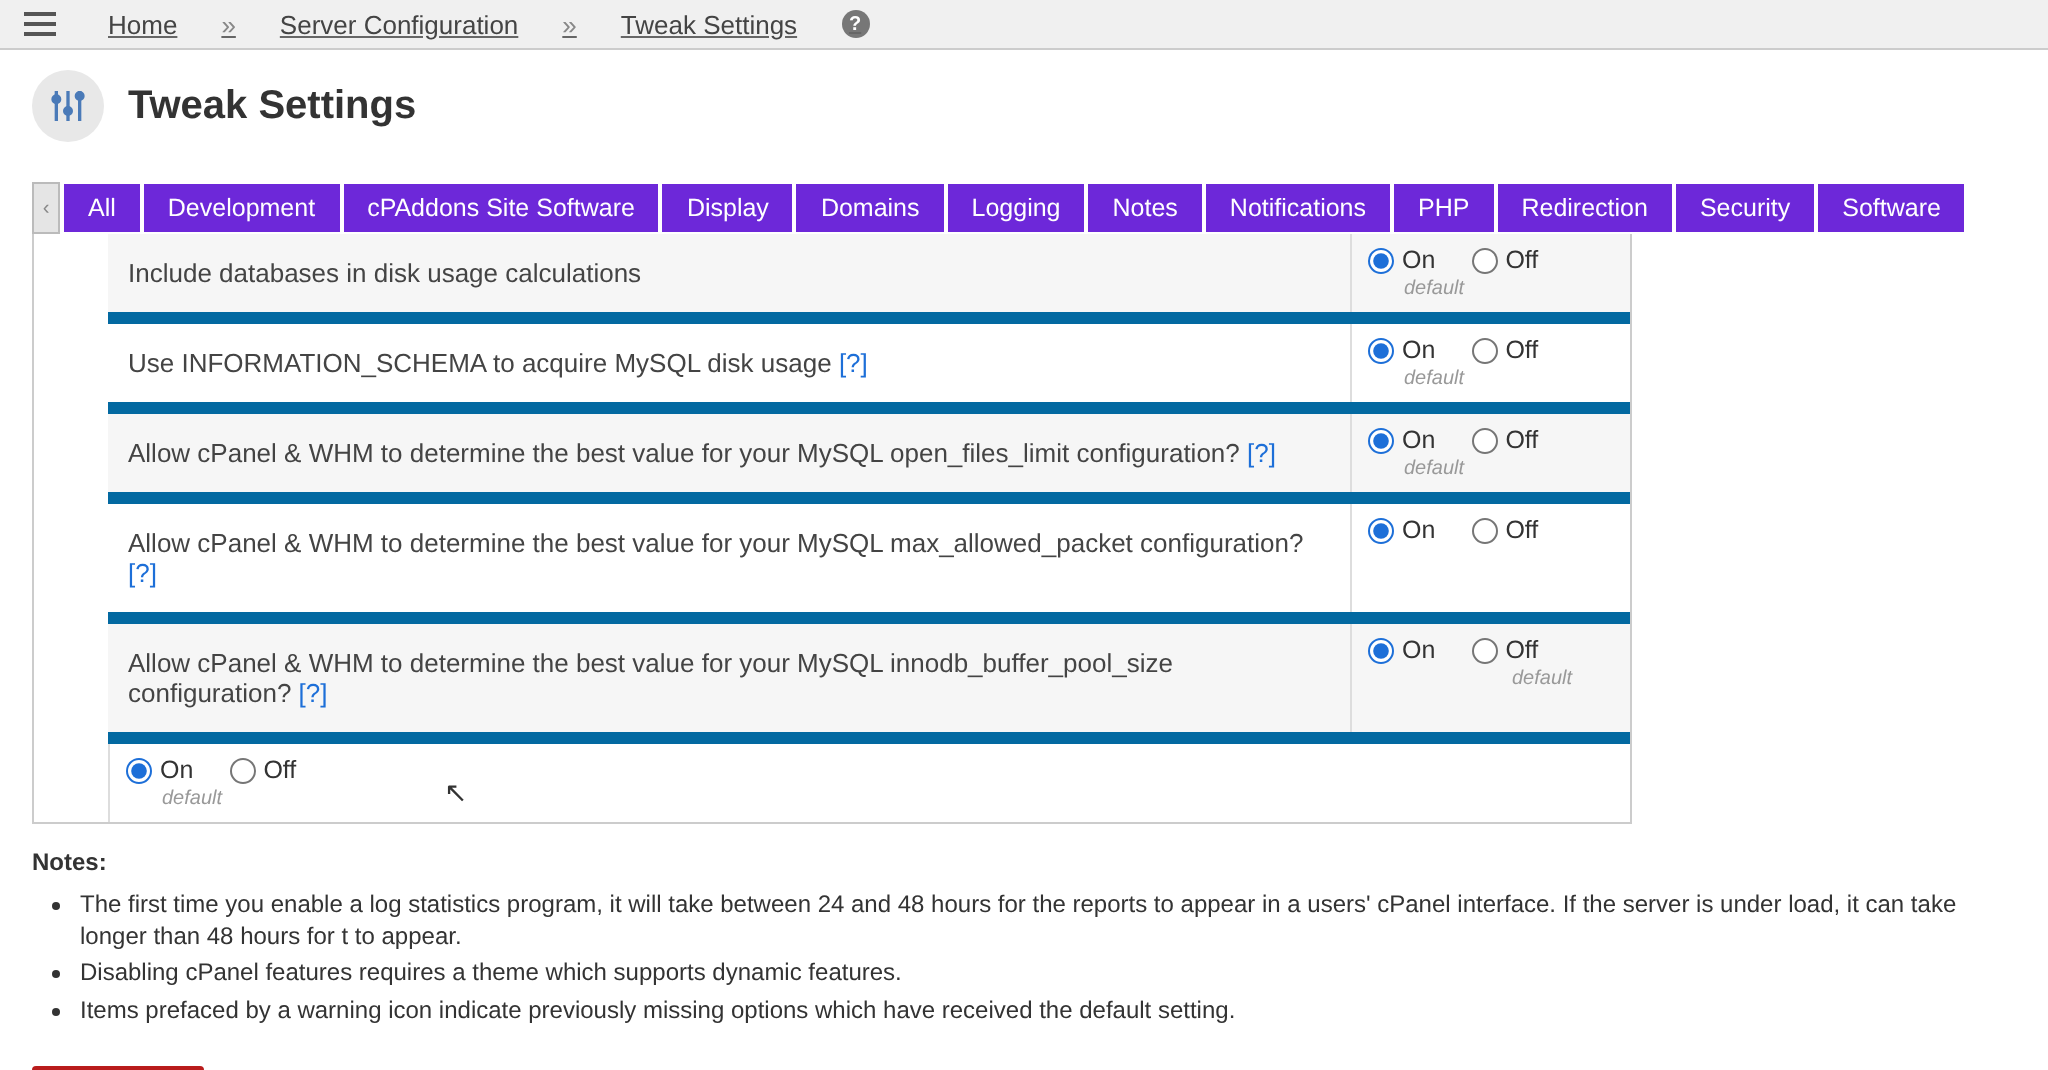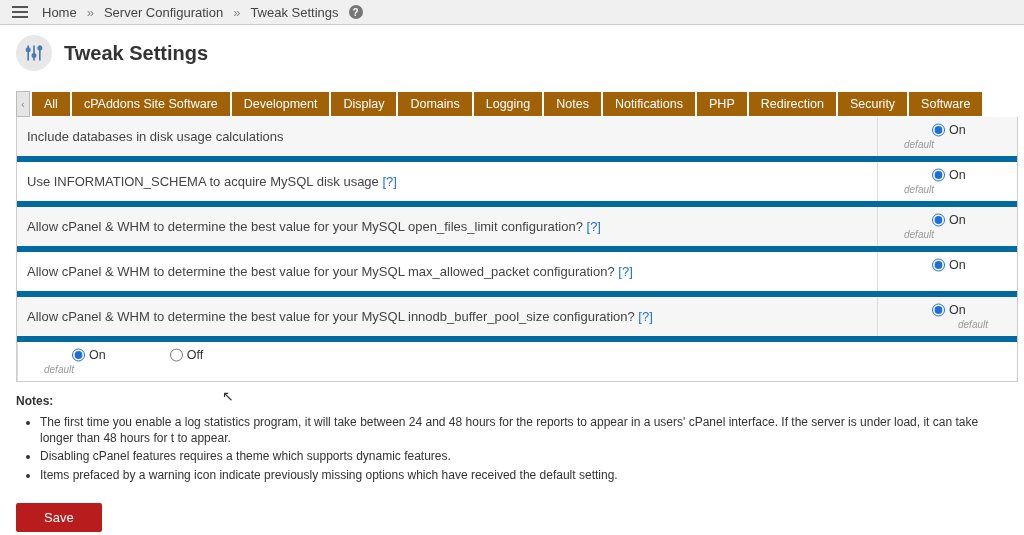--- a/index.html
+++ b/index.html
@@ -1,40 +1,40 @@
 <!DOCTYPE html>
 <html><head>
 <meta charset="utf-8">
 <style>
   * { box-sizing: border-box; margin: 0; padding: 0; }
   body { font-family: -apple-system, "Segoe UI", Arial, sans-serif; font-size: 13px; color: #333; background: #fff; width: 1024px; }
-  .topbar { background: #f0f0f0; border-bottom: 1px solid #ccc; padding: 4px 8px; display: flex; align-items: center; gap: 10px; color: #666; }
+  .topbar { background: #f0f0f0; border-bottom: 1px solid #ccc; padding: 4px 8px; display: flex; align-items: center; gap: 22px; color: #666; text-decoration: underline; }
   .hamburger { display:inline-flex; flex-direction:column; gap:3px; cursor:pointer; padding:2px 4px; }
   .hamburger span { width:16px; height:2px; background:#555; display:block; }
   .crumb-link { color:#444; }
   .crumb-sep { color:#888; }
   .help-icon { width:14px; height:14px; border-radius:50%; background:#777; color:#fff; display:inline-flex; align-items:center; justify-content:center; font-size:10px; font-weight:bold; }
   .page-header { display:flex; align-items:center; gap:12px; padding:10px 16px 20px; }
   .hdr-icon { width:36px; height:36px; border-radius:50%; background:#e8e8e8; display:flex; align-items:center; justify-content:center; }
   .hdr-icon svg { width:20px; height:20px; }
   .page-header h1 { font-size:20px; font-weight:700; color:#333; }
   .tabsrow { display:flex; align-items:center; padding:0 0 0 16px; }
   .tabscroll { width:14px; height:26px; background:#e5e5e5; color:#888; font-size:10px; display:flex; align-items:center; justify-content:center; border:1px solid #bbb; cursor:pointer; }
   .tabs { display:flex; gap:2px; margin:0 2px; flex:0 0 auto; }
-  .tab { background:#a16207; color:#fff; padding:5px 12px; font-size:12.5px; cursor:pointer; }
-  .settings-table { margin:0 0 0 16px; border:1px solid #ccc; border-top:none; width:1002px; }
+  .tab { background:#6d28d9; color:#fff; padding:5px 12px; font-size:12.5px; cursor:pointer; }
+  .settings-table { margin:0 0 0 16px; border:1px solid #ccc; border-top:none; width:800px;padding-left:37px; }
   .row { display:flex; border-top:6px solid #0369a1; }
   .row:nth-child(odd) { background:#f6f6f6; }
   .row:nth-child(even) { background:#ffffff; }
   .row:first-child { border-top: none; }
   .rlabel { flex:1; padding:12px 10px; color:#444; font-size:13px; }
   .qmark { color:#1d6fd8; cursor:pointer; }
   .ropts { width:140px; border-left:1px solid #ddd; padding:6px 8px; display:flex; flex-direction:column; gap:2px; }
   .ropts .radios { display:flex; gap:18px; align-items:center; }
-  .radio-item { display:flex; gap:4px; font-size:12.5px; color:#333;margin-left:46px; }
+  .radio-item { display:flex; align-items:center; gap:4px; font-size:12.5px; color:#333; }
   .radio-item input { accent-color:#1d6fd8; }
   .default { font-size:10px; font-style:italic; color:#999; margin-left:18px; }
   .notes { padding:12px 16px 4px; font-size:12px; color:#333; }
   .notes b { font-size:12px; }
   .notes ul { margin:6px 0 0 24px; }
   .notes li { margin-bottom:2px; line-height:1.35; }
   .savebar { padding:14px 16px; }
   .save-btn { background:#b91c1c; color:#fff; border:none; padding:7px 28px; font-size:13px; border-radius:2px; cursor:pointer; }
   .cursor { position:absolute; left:222px; top:388px; font-size:14px; pointer-events:none; }
 </style>
@@ -66,22 +66,22 @@
         <circle cx="19" cy="6" r="2" fill="#4a7ab8"></circle>
       </svg>
   </span>
   <h1>Tweak Settings</h1>
 </div>
 
 <div class="tabsrow">
   <div class="tabscroll">‹</div>
   <div class="tabs" id="tabs">
       <div class="tab">All</div>
+      <div class="tab">Development</div>
       <div class="tab">cPAddons Site Software</div>
-      <div class="tab">Development</div>
       <div class="tab">Display</div>
       <div class="tab">Domains</div>
       <div class="tab">Logging</div>
       <div class="tab">Notes</div>
       <div class="tab">Notifications</div>
       <div class="tab">PHP</div>
       <div class="tab">Redirection</div>
       <div class="tab">Security</div>
       <div class="tab">Software</div>
     </div>

